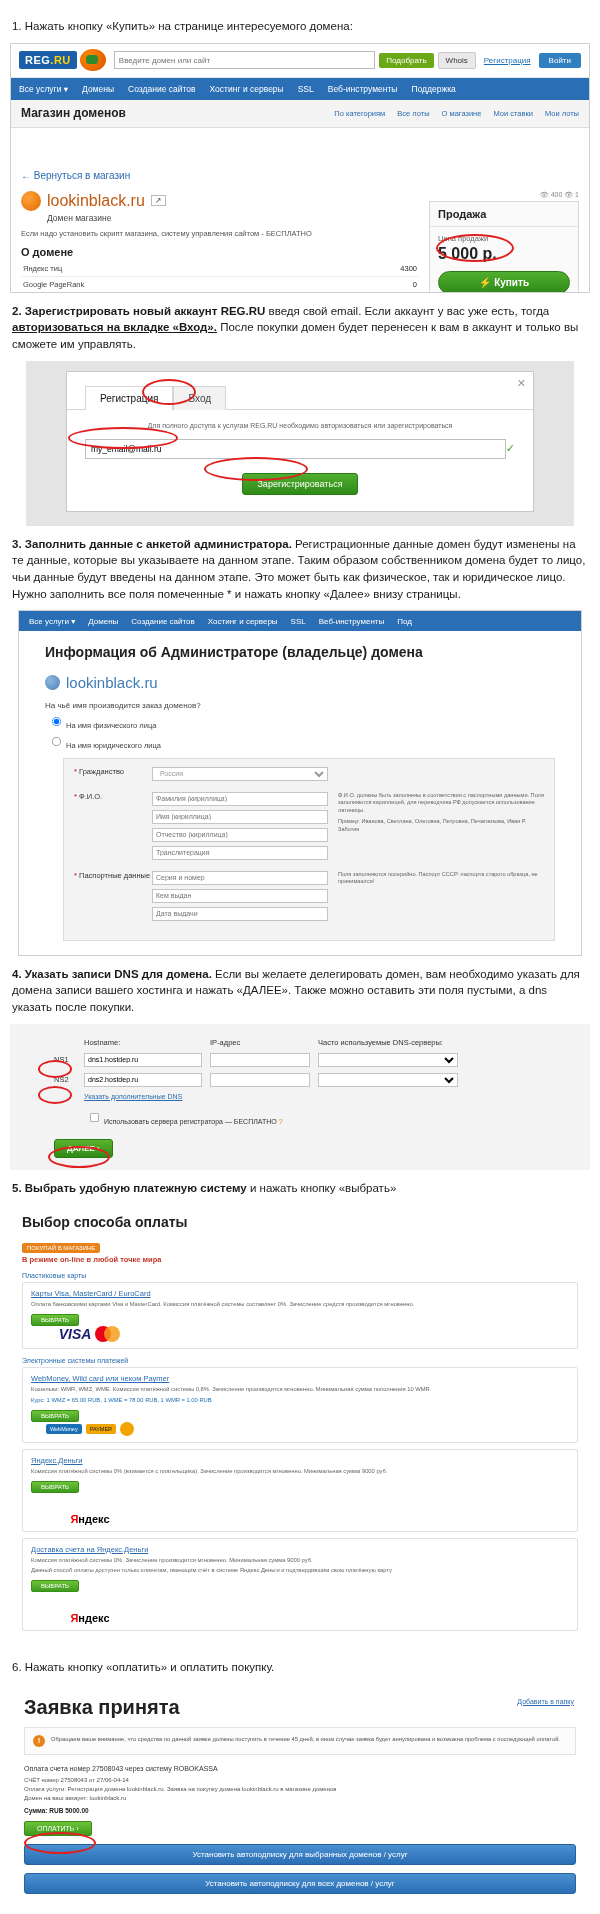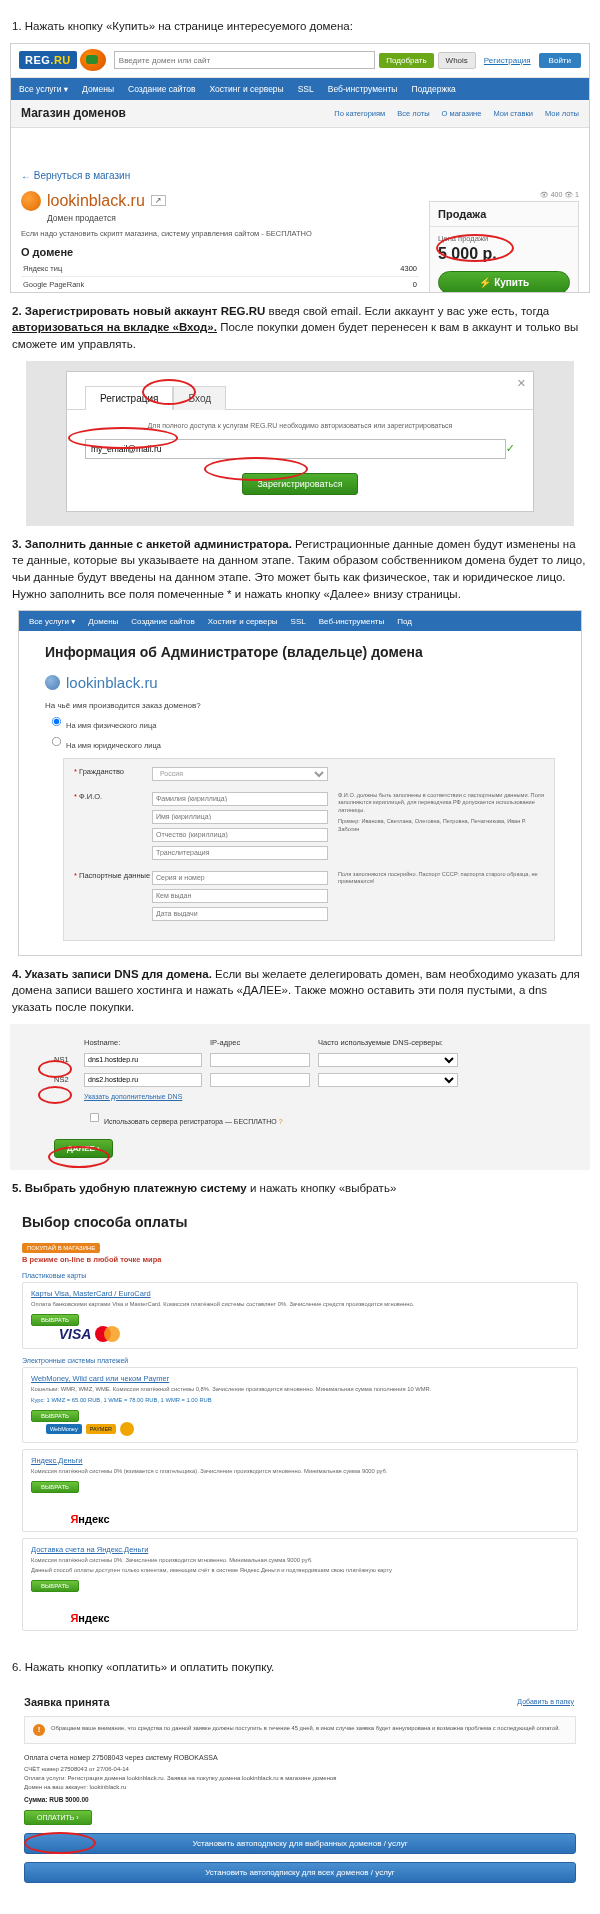--- a/index.html
+++ b/index.html
@@ -216,21 +216,21 @@
   .mc i:first-child { left:0; background:#eb001b; }
   .mc i:last-child { left:9px; background:#f79e1b; opacity:.85; }
   .ya { color:#e00; font-weight:bold; font-size:11px;margin-top:20px; }
   .ya span { color:#000; }
   .wm-badge { background:#1b6fb5; color:#fff; font-size:5.5px; padding:2px 4px; border-radius:2px; }
   .wm-badge2 { background:#f0a500; color:#222; font-size:5.5px; padding:2px 4px; border-radius:2px; }
   .wm-circle { width:14px;height:14px;border-radius:50%;background:#f0a500;display:inline-block;}
 
   
   .o-wrap { padding:12px 14px 14px 14px; position:relative; }
-  .o-h1 { font-size:11px; font-weight:bold; margin-bottom:8px; }
+  .o-h1 { font-size:20px; font-weight:bold; margin-bottom:8px; }
   .o-print { position:absolute; right:16px; top:14px; font-size:7px; color:#2b6cb0; text-decoration:underline;}
   .o-warn {
     border:1px solid #e2e2e2; background:#fbfbfb; padding:7px 8px;
     display:flex; gap:6px; align-items:flex-start; margin-bottom:10px;
   }
   .o-warn .ic {
     width:12px;height:12px;border-radius:50%;background:#e8821a;color:#fff;
     font-size:8px;text-align:center;line-height:12px;flex:none;font-weight:bold;
   }
   .o-warn .tx { font-size:5.8px; color:#555; line-height:1.4; }
@@ -295,21 +295,21 @@
 
     <div class="r-back">← Вернуться в магазин</div>
 
     <div class="r-body">
       <div class="r-left">
         <div class="r-dom-title">
           <span class="r-dom-ico"></span>
           <span class="r-dom-name">lookinblack.ru</span>
           <span class="r-dom-ext">↗</span>
         </div>
-        <div class="r-dom-sub">Домен продается</div>
+        <div class="r-dom-sub">Домен магазине</div>
         <div class="r-note">Если надо установить скрипт магазина, систему управления сайтом - БЕСПЛАТНО</div>
         <div class="r-sec-title">О домене</div>
         <table class="r-table">
           <tbody>
               <tr>
             <td>Яндекс тиц</td>
             <td>4300</td>
           </tr>
           <tr>
             <td>Google PageRank</td>

